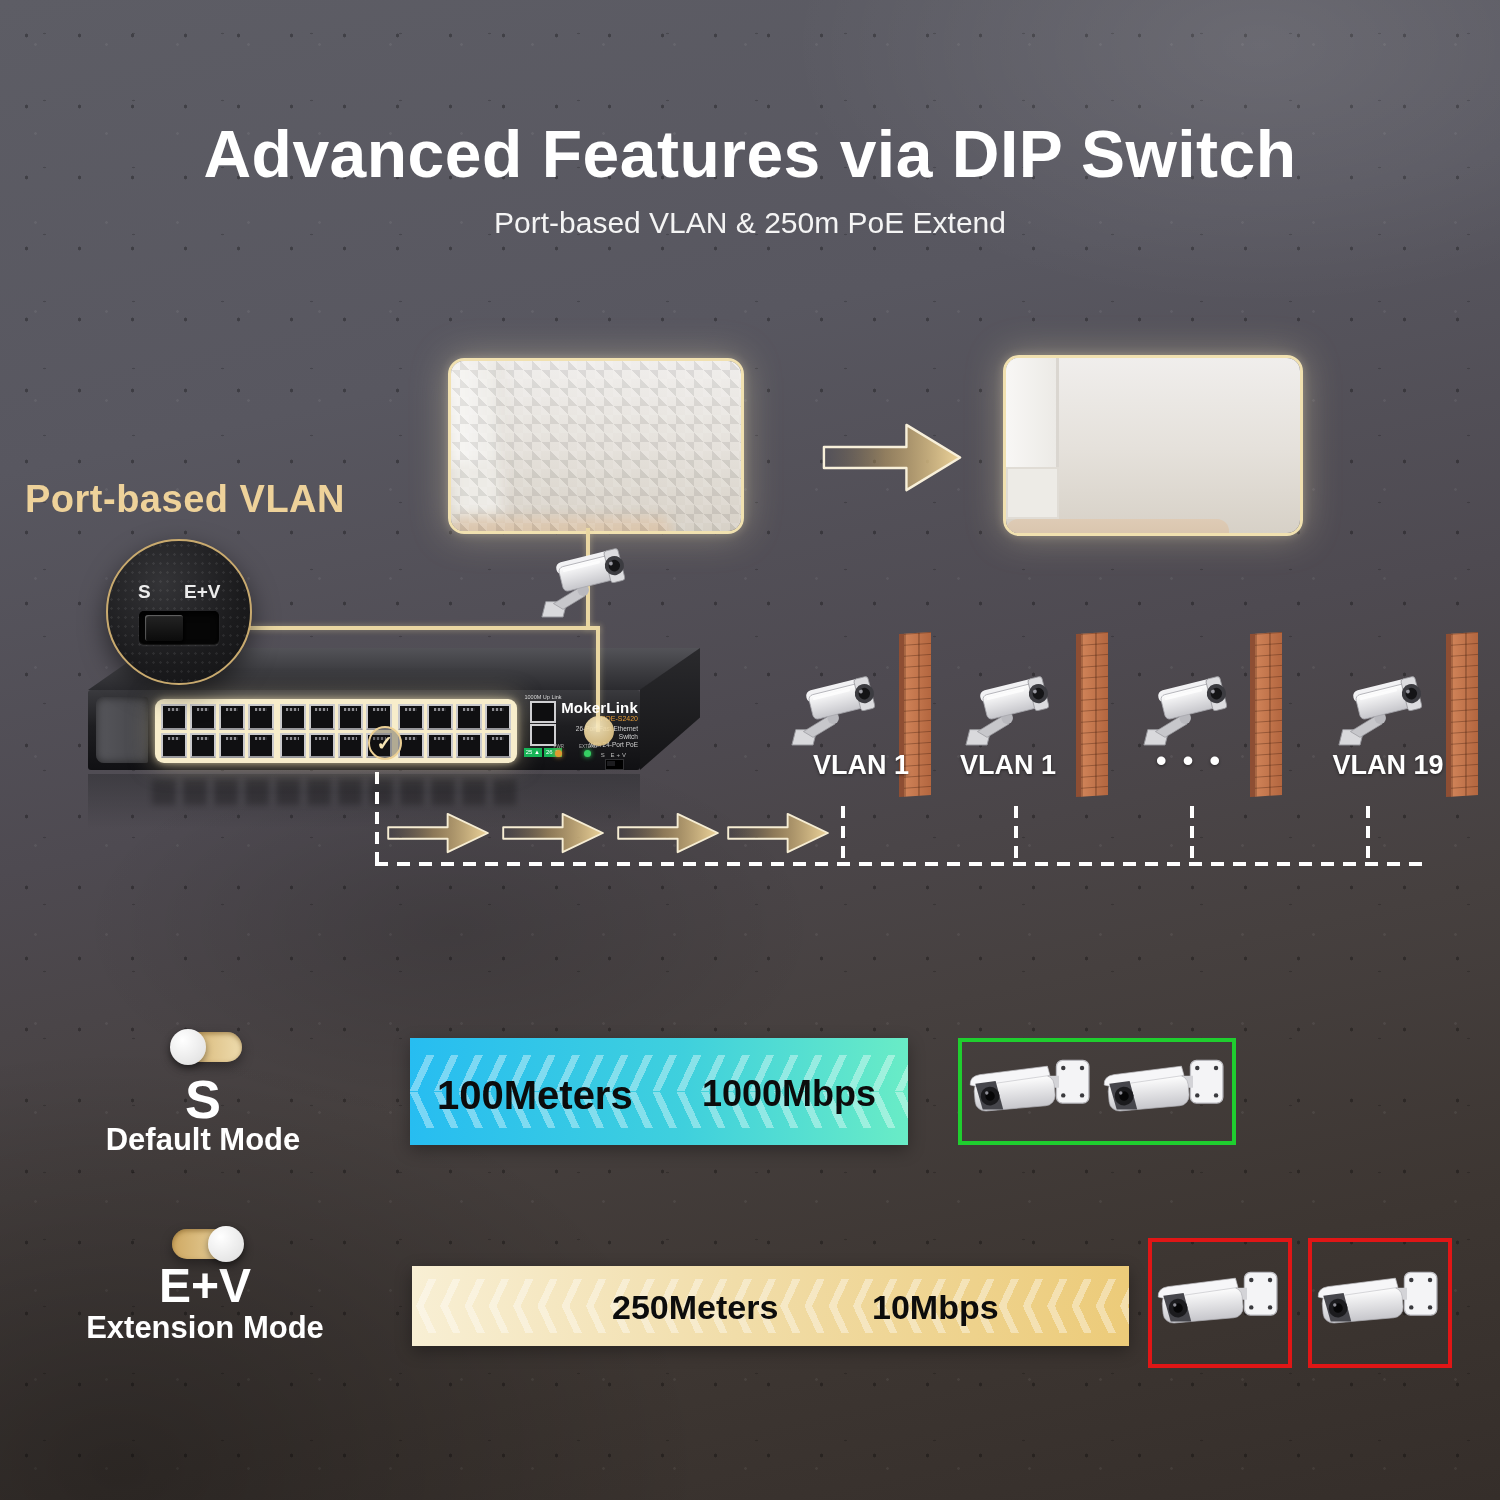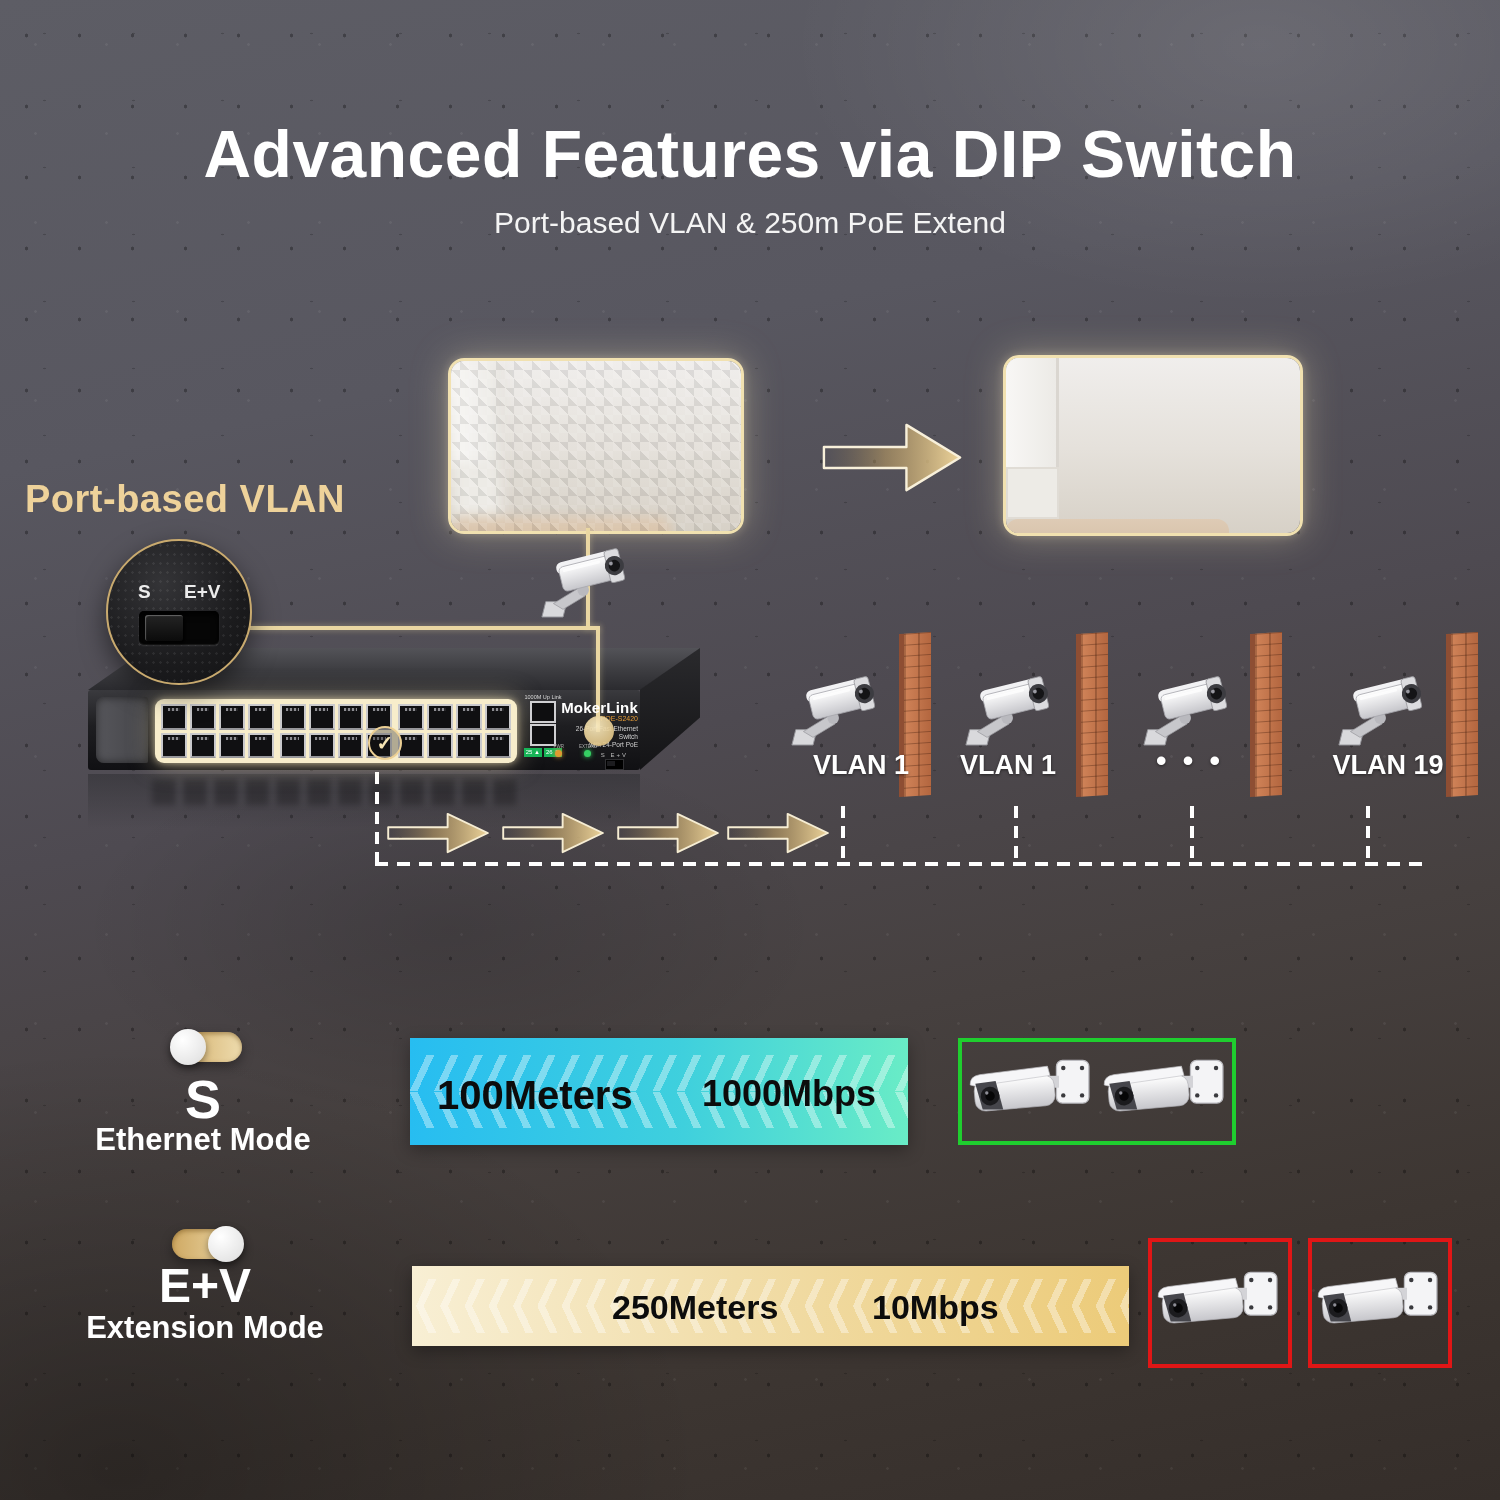--- a/index.html
+++ b/index.html
@@ -367,21 +367,21 @@
 
   <div class="abs vlabel" style="left:776px">VLAN 1</div>
   <div class="abs vlabel" style="left:923px">VLAN 1</div>
   <div class="abs vlabel vdots" style="left:1105px">• • •</div>
   <div class="abs vlabel" style="left:1303px">VLAN 19</div>
 
   <div class="abs toggle" style="left:172px;top:1032px">
     <div class="tknob knob-left"></div>
   </div>
   <div class="abs mode-name mn-s">S</div>
-  <div class="abs mode-label ml-s">Ethernet Mode</div>
+  <div class="abs mode-label ml-s">Default Mode</div>
 
   <div class="abs bar bar-cyan chev"></div>
   <div class="abs bt bt-dist-s">100Meters</div>
   <div class="abs bt bt-spd-s">1000Mbps</div>
 
   <div class="abs gbox"></div>
   <svg class="abs cam-b" style="left:966px;top:1056px" viewBox="0 0 150 75">
       <use href="#bullet-cam"></use>
     </svg>
   <svg class="abs cam-b" style="left:1100px;top:1056px" viewBox="0 0 150 75">

